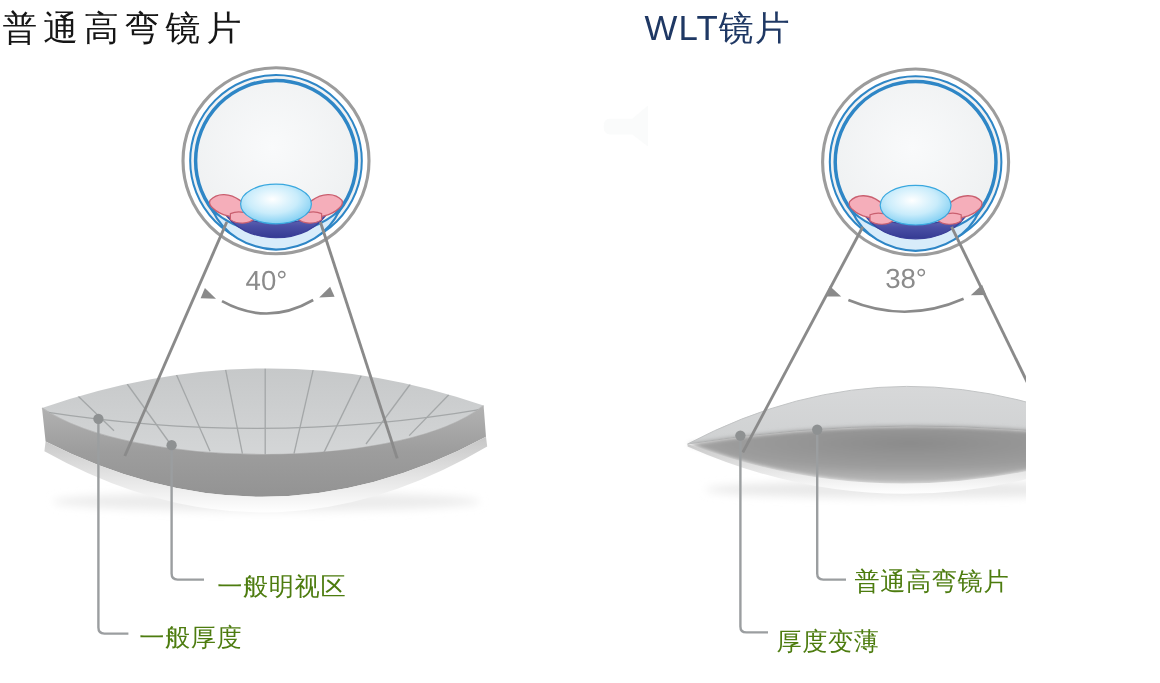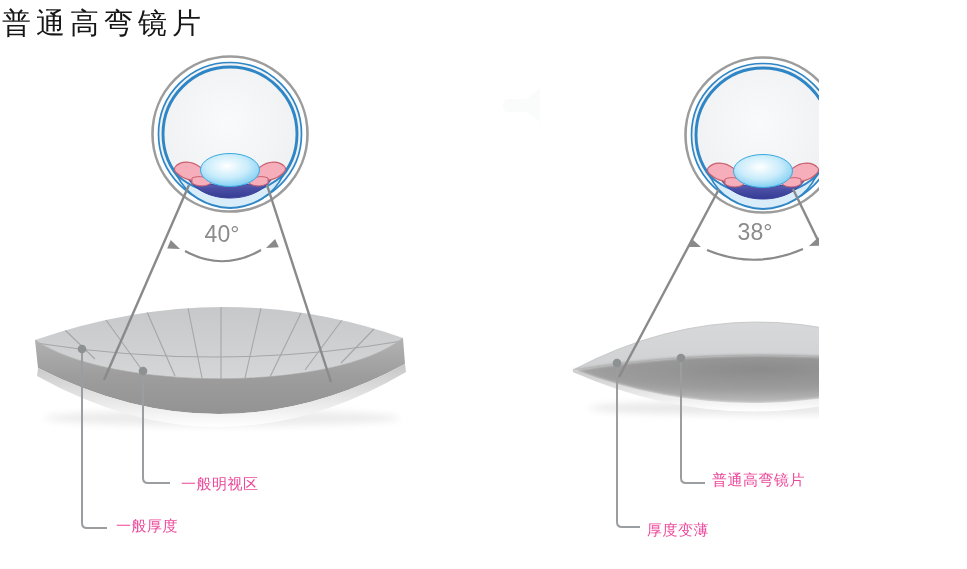--- a/index.html
+++ b/index.html
@@ -1,25 +1,25 @@
 <!DOCTYPE html>
 <html><head>
 <meta charset="utf-8">
 <style>
   html,body{margin:0;padding:0;background:#ffffff;}
   #stage{position:relative;width:819px;height:569px;background:#ffffff;overflow:hidden;
-         font-family:"Liberation Sans", sans-serif;}
+         font-family:"Liberation Sans", sans-serif;padding-left:36px;}
   #art{position:absolute;left:0;top:0;}
   .txt{position:absolute;white-space:nowrap;}
   .title-left{left:2px;top:4px;font-size:29px;letter-spacing:5px;color:#161616;}
   .title-right{left:537px;top:4px;font-size:29px;letter-spacing:1px;color:#1f3864;}
   .angle{font-size:23px;color:#8b8b8b;width:64px;text-align:center;}
   .angle-left{left:190px;top:221px;}
   .angle-right{left:723px;top:219px;}
-  .lbl{font-size:15px;color:#ec4899;letter-spacing:0.5px;}
+  .lbl{font-size:21px;color:#4d7c0f;letter-spacing:0.5px;}
   .lbl-clear-left{left:181px;top:475px;}
   .lbl-thick-left{left:116px;top:517px;font-family:Liberation Serif, serif;}
   .lbl-clear-right{left:712px;top:471px;}
   .lbl-thick-right{left:647px;top:521px;}
 </style>
 </head>
 <body>
 
 <div id="stage">
 
@@ -153,20 +153,21 @@
     </g>
     <g fill="#8e9192">
       <circle cx="82" cy="349" r="4.3"></circle>
       <circle cx="143" cy="371" r="4.3"></circle>
       <circle cx="617" cy="363" r="4.3"></circle>
       <circle cx="681" cy="358" r="4.3"></circle>
     </g>
   </svg>
 
   <div class="txt title-left">普通高弯镜片</div>
+  <div class="txt title-right">WLT镜片</div>
 
   <div class="txt angle angle-left">40°</div>
   <div class="txt angle angle-right">38°</div>
 
   <div class="txt lbl lbl-clear-left">一般明视区</div>
   <div class="txt lbl lbl-thick-left">一般厚度</div>
   <div class="txt lbl lbl-clear-right">普通高弯镜片</div>
   <div class="txt lbl lbl-thick-right">厚度变薄</div>
 
 </div>

